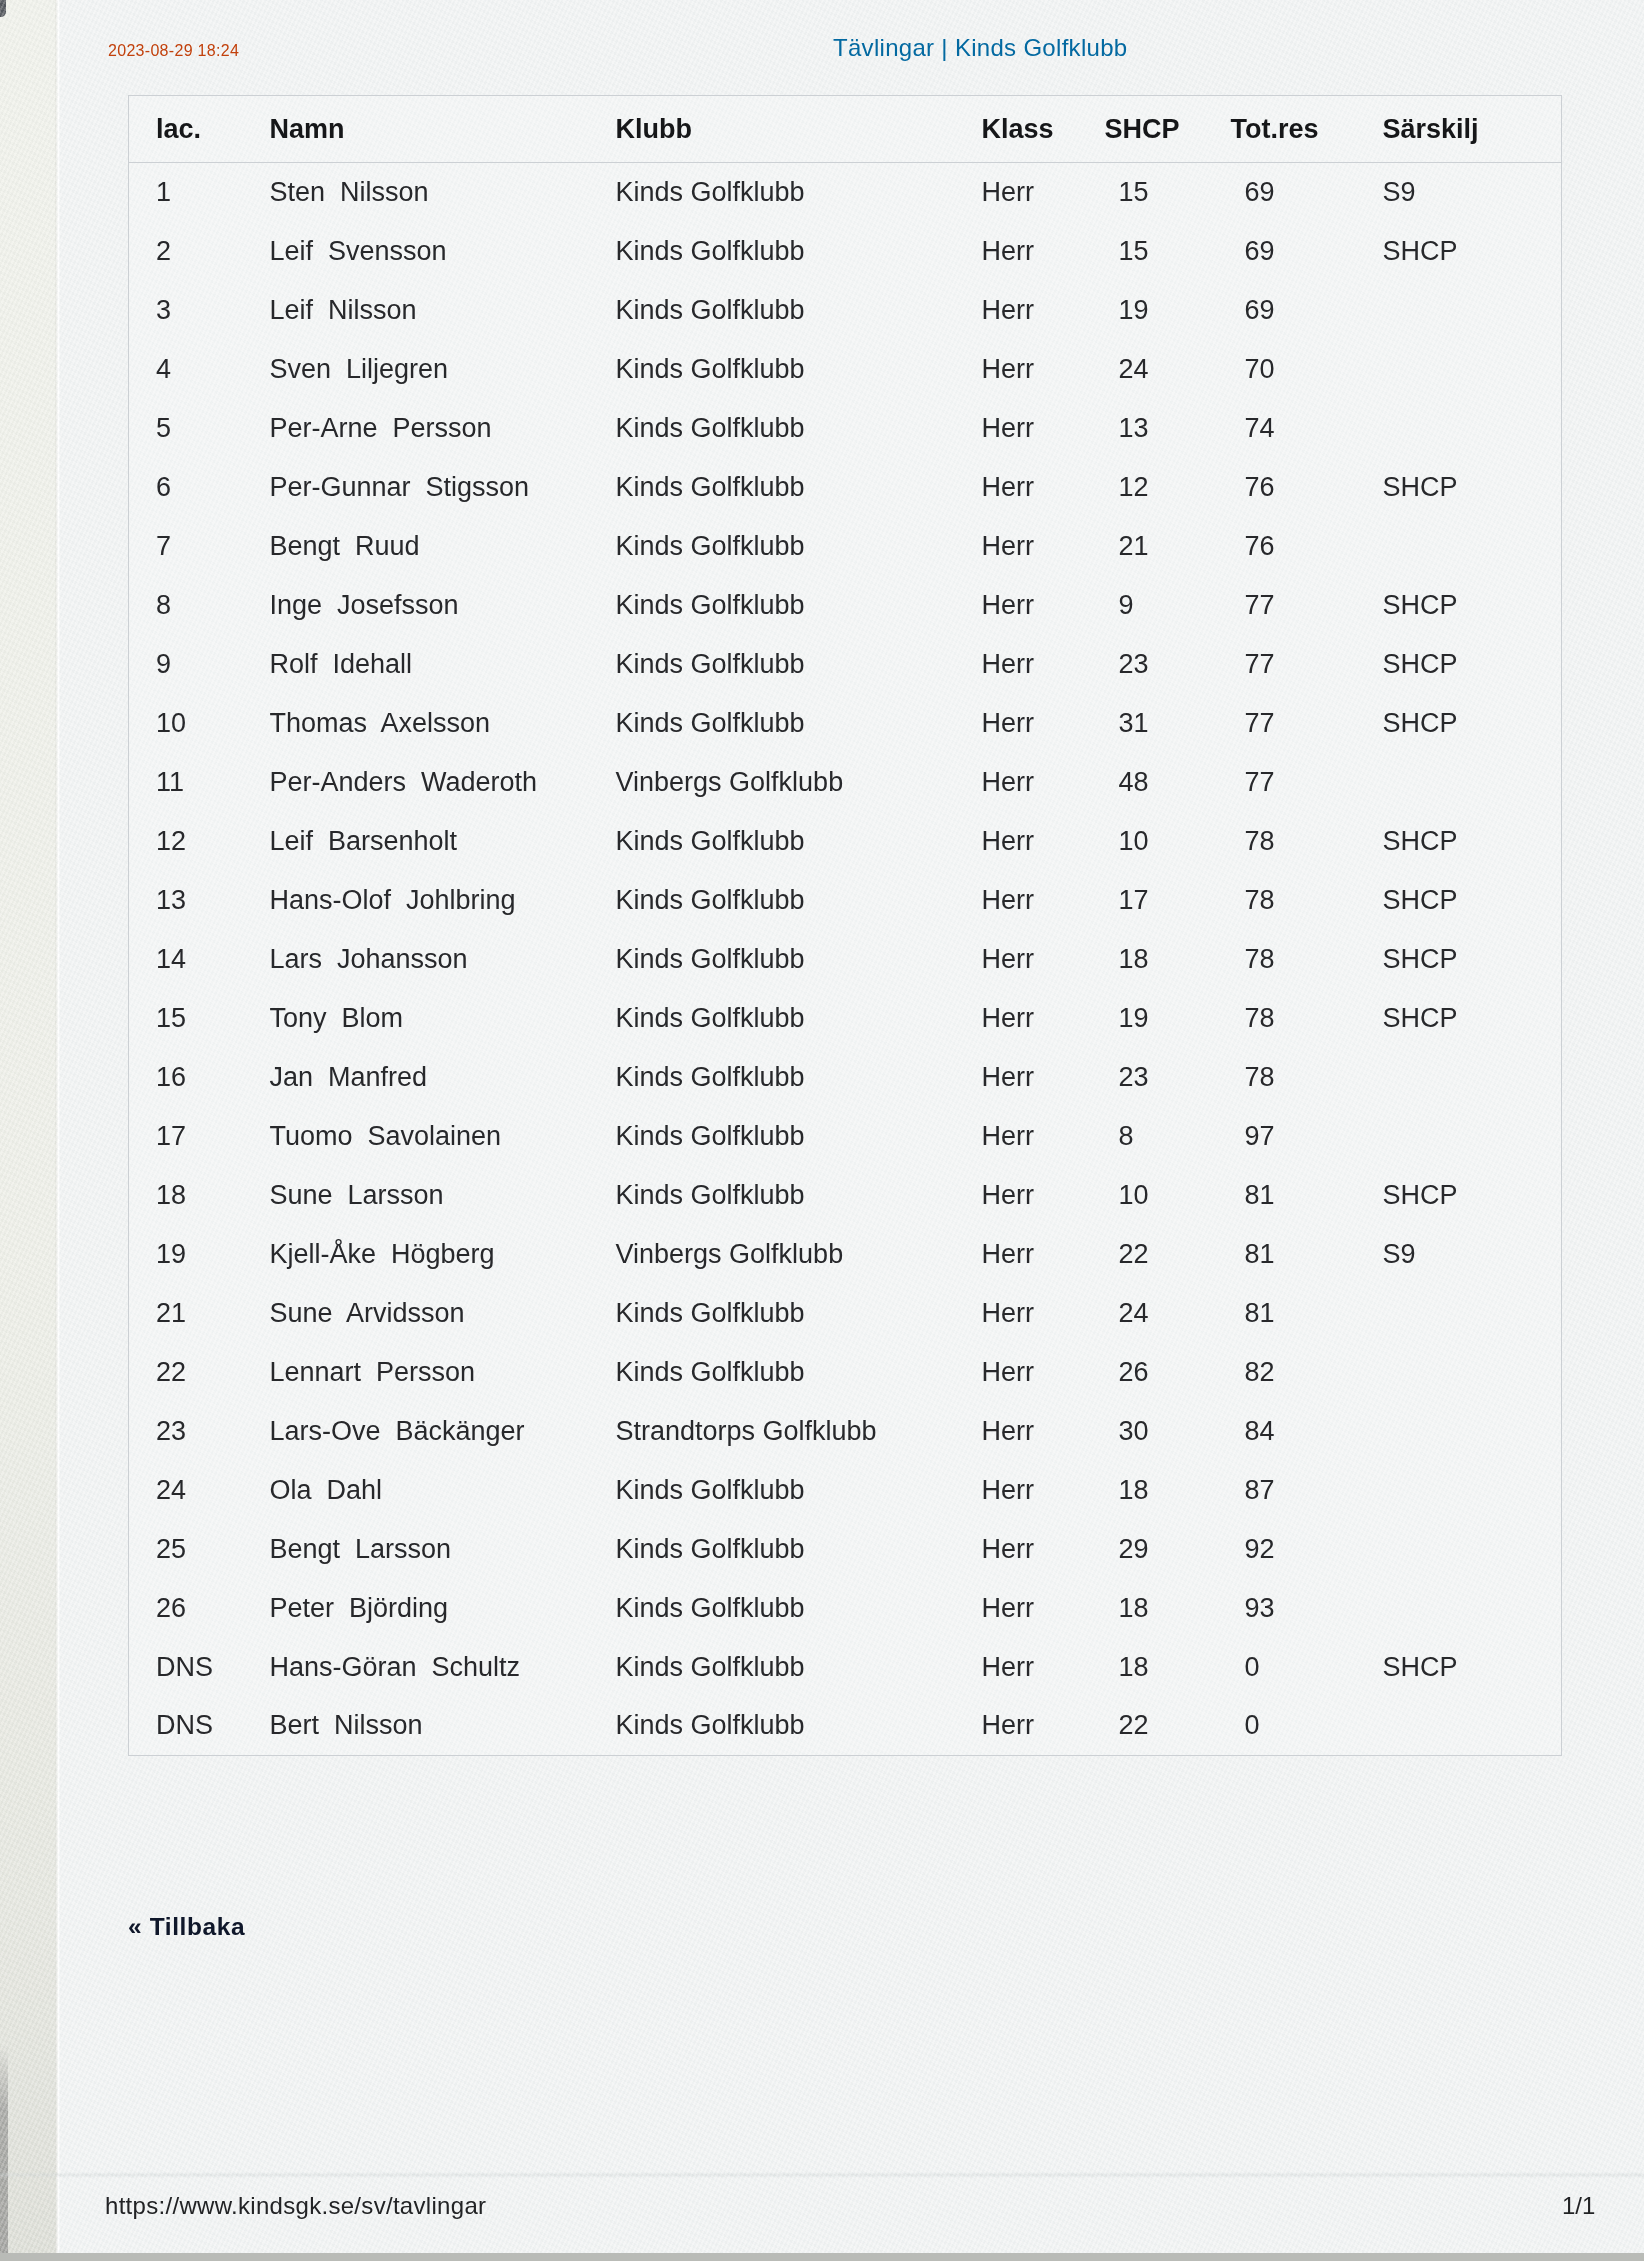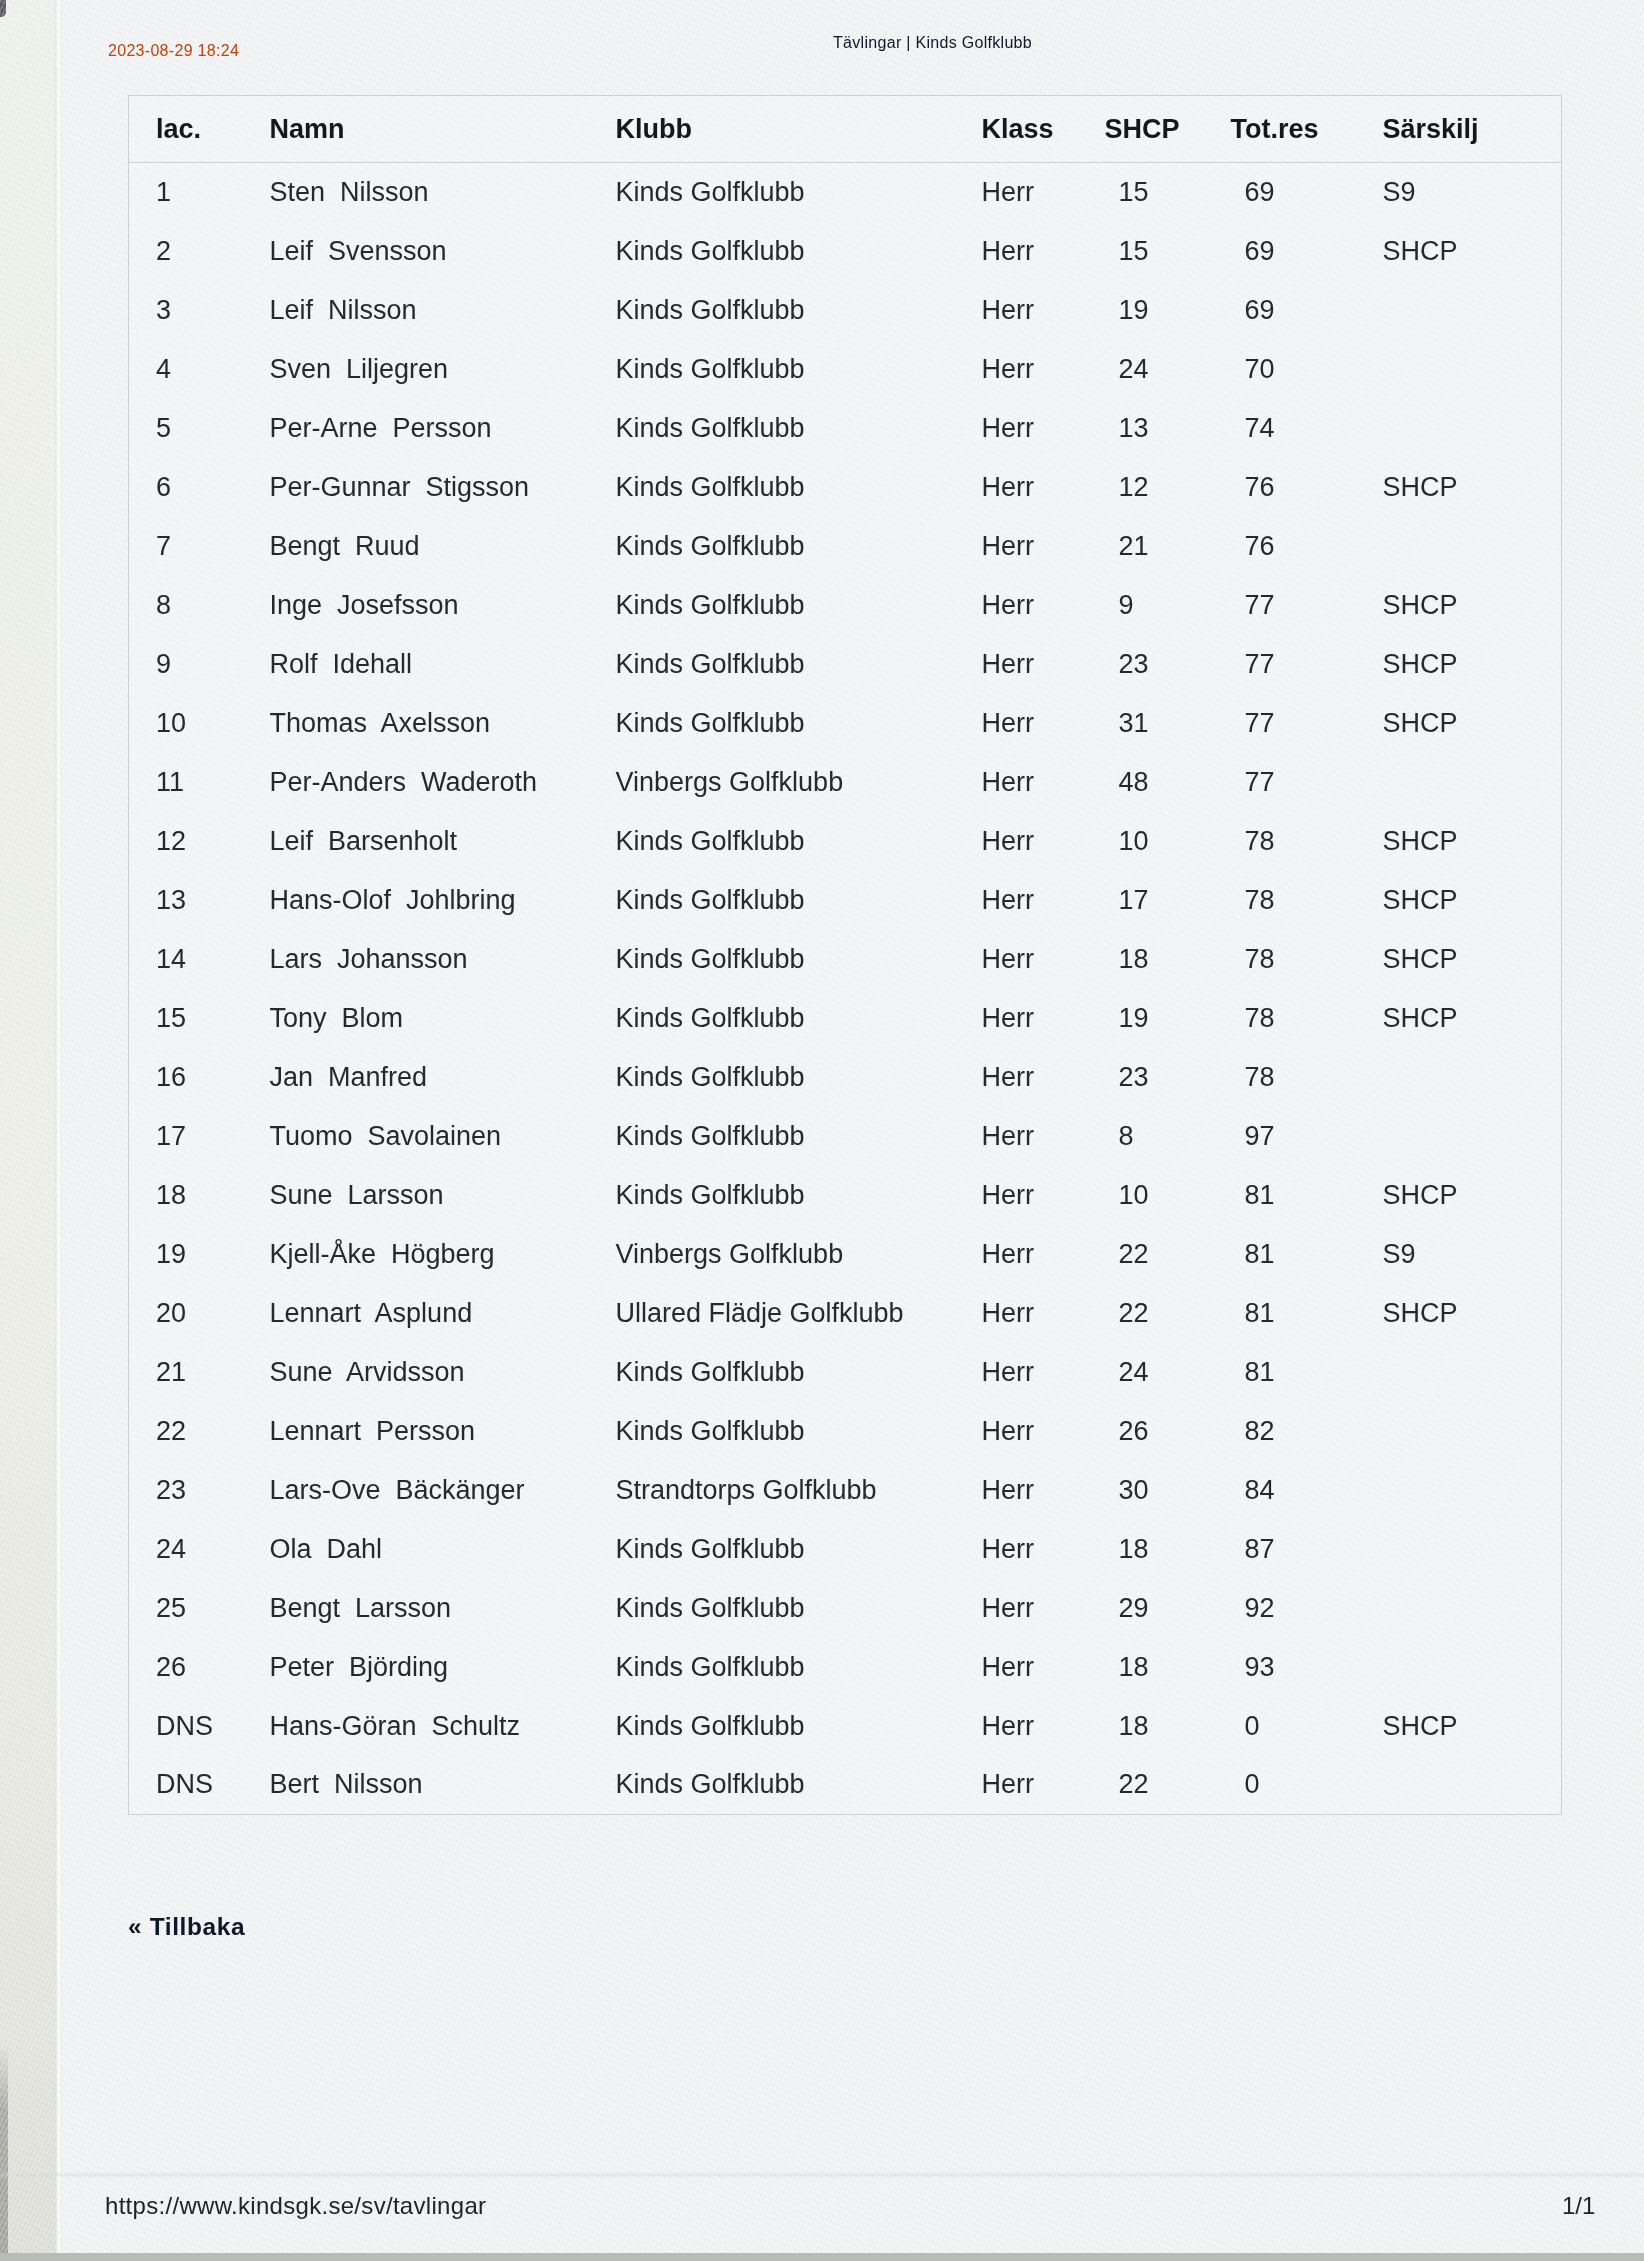--- a/index.html
+++ b/index.html
@@ -42,21 +42,21 @@
     position:absolute;left:0;top:2172px;width:1645px;height:6.4px;
     background:linear-gradient(180deg, rgba(255,255,255,0), rgba(203,208,208,.45), rgba(255,255,255,0));
   }
 
   .print-header-date{
     position:absolute;left:108px;top:42px;
     font-size:16px;color:#c2410c;letter-spacing:0.3px;
   }
   .print-header-title{
     position:absolute;left:833px;top:34px;
-    font-size:16px;color:#0f172a;letter-spacing:0.3px;
+    font-size:24px;color:#0369a1;letter-spacing:0.3px;
   }
 
   table.results{
     position:absolute;left:128px;top:95px;width:1432px;
     border-collapse:collapse;table-layout:fixed;
     font-size:27px;color:#27282b;
     background:rgba(255,255,255,.18);
   }
   table.results{border:0.6px solid #ccd0d4;}
   table.results thead tr{height:67px;}
@@ -286,29 +286,20 @@
       <tr>
     <td class="c0">19</td>
     <td class="c1">Kjell-Åke  Högberg</td>
     <td class="c2">Vinbergs Golfklubb</td>
     <td class="c3">Herr</td>
     <td class="c4">22</td>
     <td class="c5">81</td>
     <td class="c6">S9</td>
   </tr>
       <tr>
-    <td class="c0">20</td>
-    <td class="c1">Lennart  Asplund</td>
-    <td class="c2">Ullared Flädje Golfklubb</td>
-    <td class="c3">Herr</td>
-    <td class="c4">22</td>
-    <td class="c5">81</td>
-    <td class="c6">SHCP</td>
-  </tr>
-      <tr>
     <td class="c0">21</td>
     <td class="c1">Sune  Arvidsson</td>
     <td class="c2">Kinds Golfklubb</td>
     <td class="c3">Herr</td>
     <td class="c4">24</td>
     <td class="c5">81</td>
     <td class="c6"></td>
   </tr>
       <tr>
     <td class="c0">22</td>

